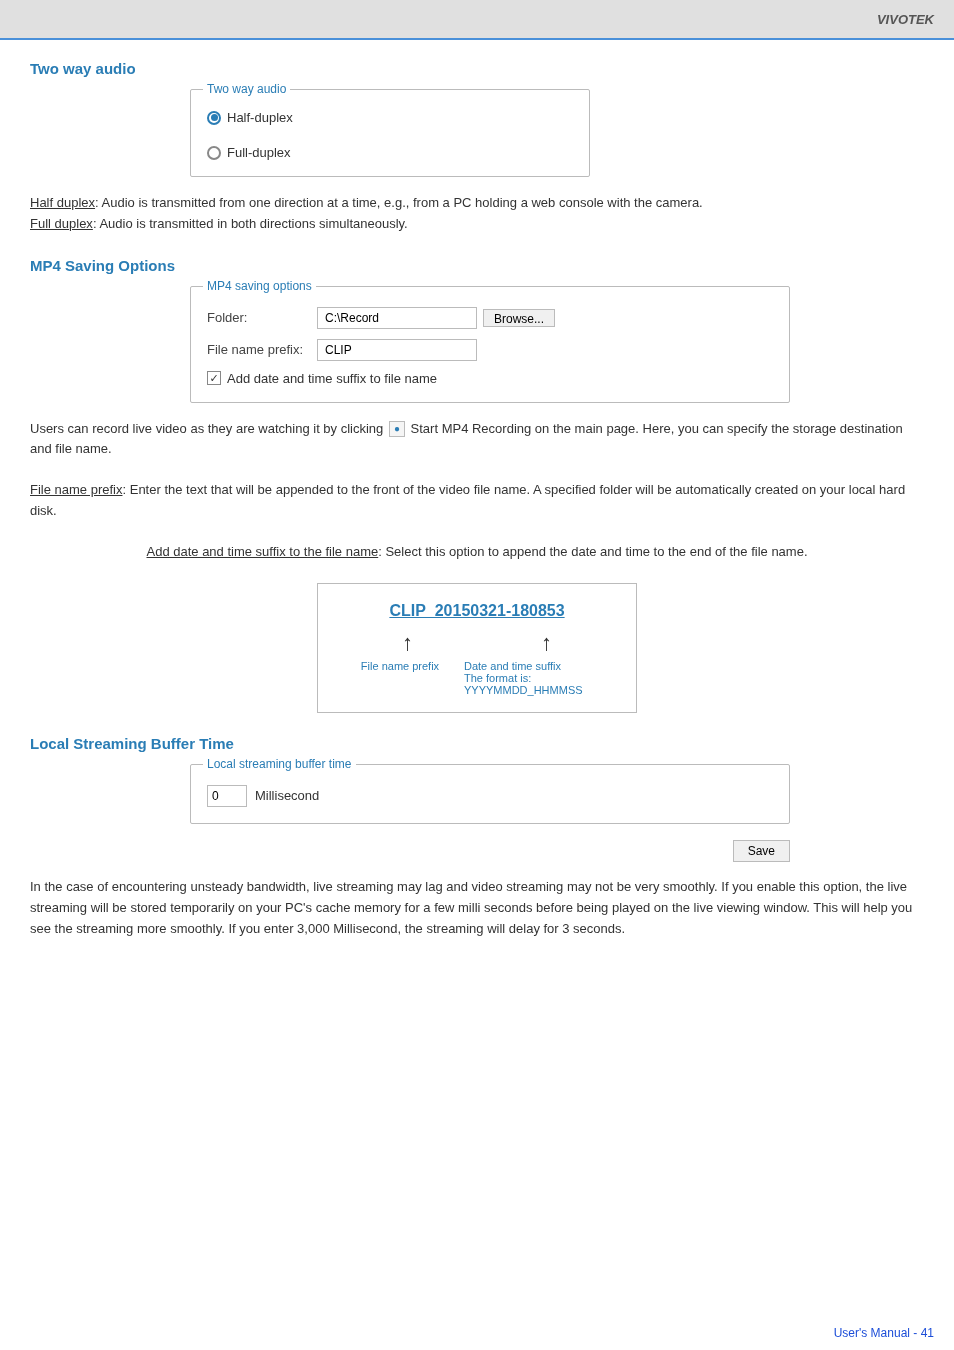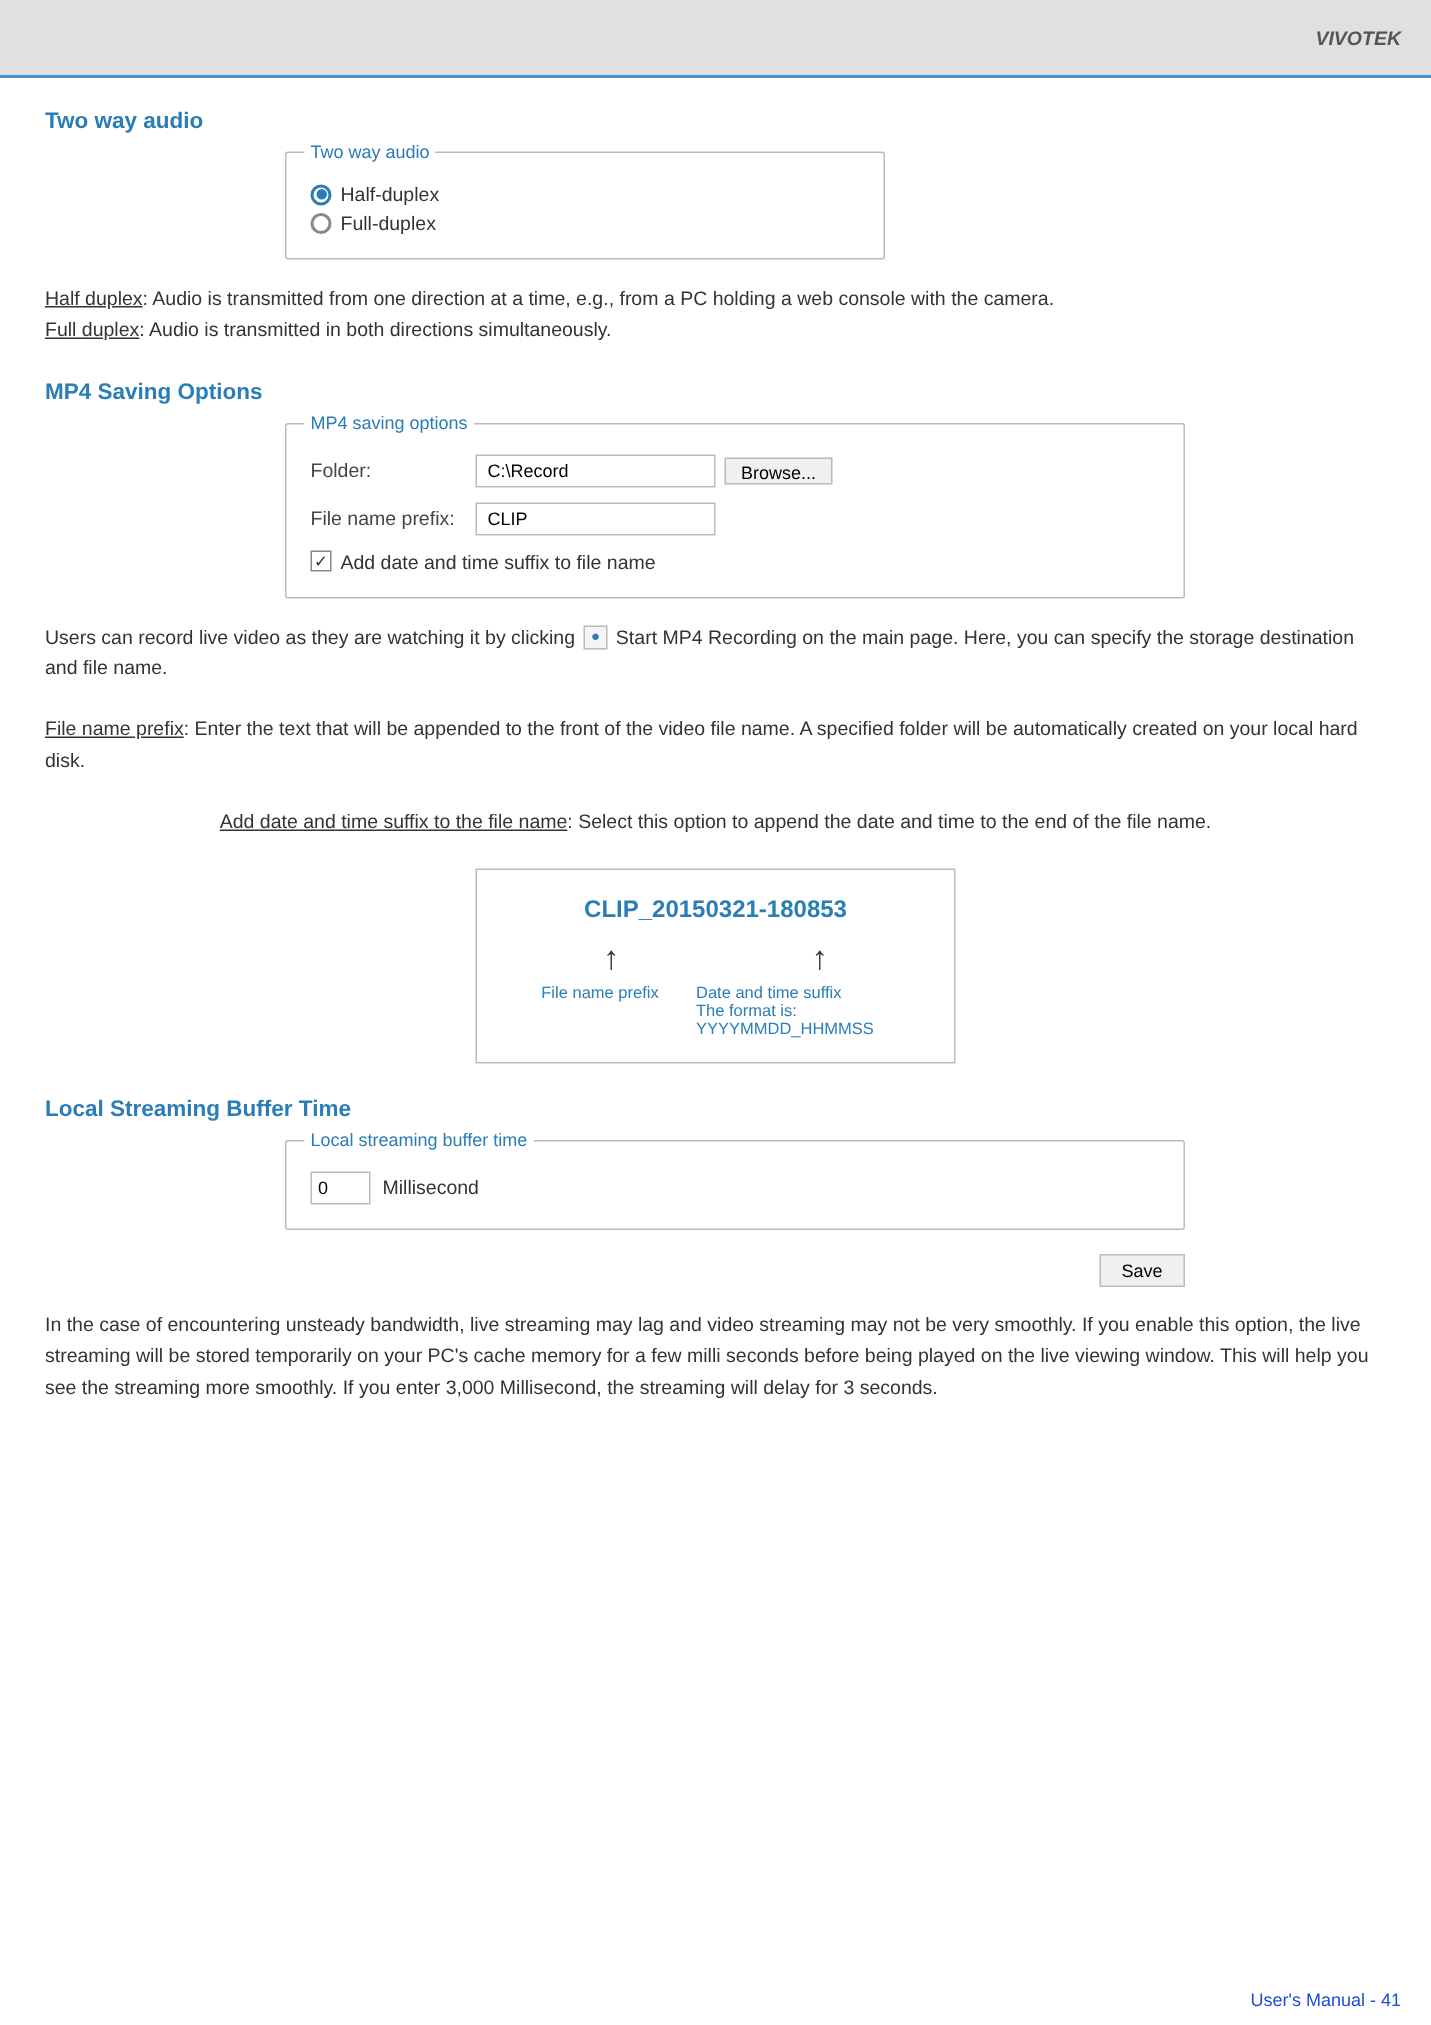--- a/index.html
+++ b/index.html
@@ -7,21 +7,21 @@
       font-family: Arial, sans-serif;
       font-size: 13px;
       color: #333;
       background: #fff;
       width: 954px;
       min-height: 1350px;
       position: relative;
     }
     .top-bar {
       background: #e0e0e0;
-      height: 52px;
+      height: 40px;
       display: flex;
       align-items: center;
       justify-content: flex-end;
       padding-right: 20px;
       border-bottom: 2px solid #4a90d9;
     }
     .top-bar-brand {
       font-style: italic;
       font-weight: bold;
       color: #555;
@@ -52,21 +52,21 @@
       padding: 0 4px;
       font-size: 12px;
       color: #2a7db5;
     }
     .panel-body {
       margin-top: 8px;
     }
     .radio-group {
       display: flex;
       flex-direction: column;
-      gap: 4px;
+      gap: 20px;
     }
     .radio-item {
       display: flex;
       align-items: center;
       gap: 6px;
       font-size: 13px;
     }
     .radio-dot {
       width: 14px;
       height: 14px;
@@ -147,20 +147,21 @@
       margin: 0 auto;
       padding: 18px 20px 16px 20px;
       text-align: center;
       background: #fff;
     }
     .clip-filename {
       color: #2a7db5;
       font-size: 16px;
       font-weight: bold;
       margin-bottom: 10px;
+      text-decoration: underline;
     }
     .arrows-row {
       display: flex;
       justify-content: space-around;
       margin-bottom: 4px;
     }
     .arrow-up {
       font-size: 22px;
       color: #333;
     }

